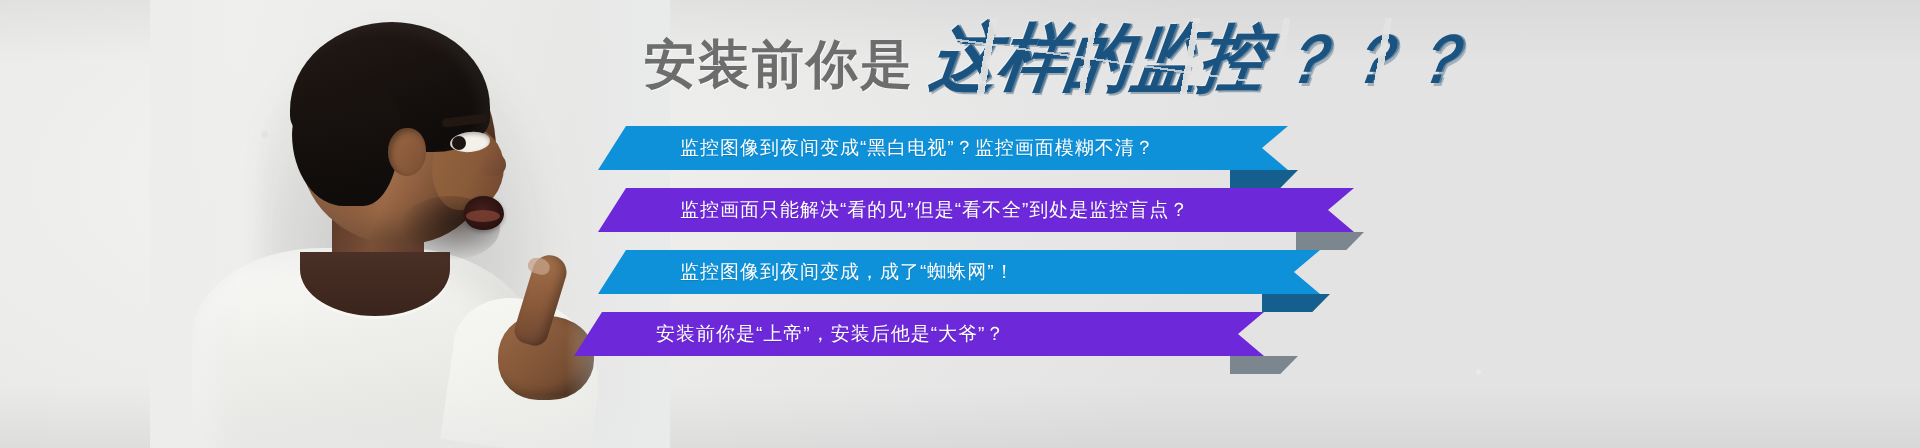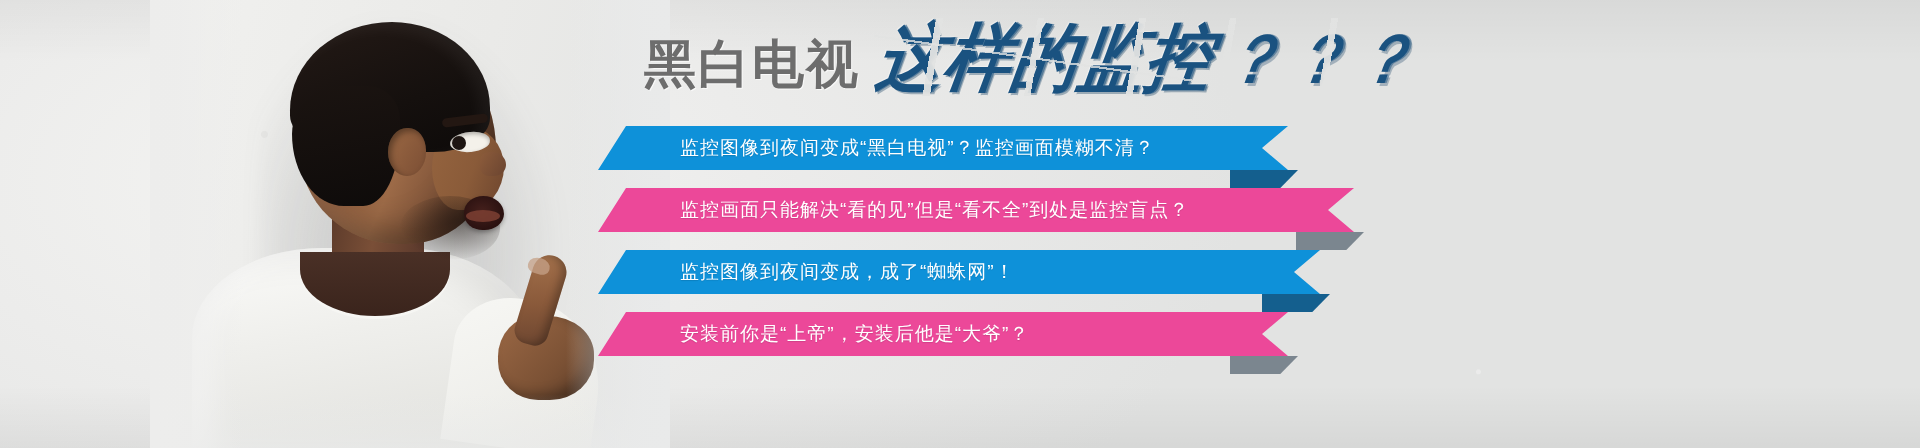--- a/index.html
+++ b/index.html
@@ -207,36 +207,36 @@
   .banner{
     position:absolute;height:44px;display:flex;align-items:center;
     clip-path:polygon(28px 0, 100% 0, calc(100% - 26px) 50%, 100% 100%, 0 100%);
   }
   .banner .btxt{
     margin-left:82px;color:#ffffff;font-size:19px;letter-spacing:1px;
     white-space:nowrap;
     text-shadow:0 1px 1px rgba(0,0,0,.12);
   }
   .banner.blue{background:#0e91d9;}
-  .banner.gray{background:#ec4899;}
+  .banner.gray{background:#6d28d9;}
   
   .fold{
     position:absolute;height:18px;width:68px;
     clip-path:polygon(0 0, 100% 0, 74% 100%, 0 100%);
   }
   .fold.blue{background:#145f8e;}
   .fold.gray{background:#7b868f;}
 
   .b1{left:598px;top:14px;width:690px;}
   .f1{left:1230px;top:58px;}
   .b2{left:598px;top:76px;width:756px;}
   .f2{left:1296px;top:120px;}
   .b3{left:598px;top:138px;width:722px;}
   .f3{left:1262px;top:182px;}
-  .b4{left:598px;top:200px;width:690px;}
+  .b4{left:574px;top:200px;width:690px;}
   .f4{left:1230px;top:244px;}
 </style>
 </head>
 <body>
 
 <div class="stage">
 
   <div class="bg"></div>
   <div class="bg-noise"></div>
   <div class="bg-vign"></div>
@@ -260,21 +260,21 @@
     <div class="ph-mouth"></div>
     <div class="ph-lipt"></div>
     <div class="ph-arm"></div>
     <div class="ph-fist"></div>
     <div class="ph-finger"></div>
     <div class="ph-nail"></div>
     <div class="ph-feather"></div>
   </div>
 
   <div class="headline">
-    <span class="hl-plain">黑白电视</span>
+    <span class="hl-plain">安装前你是</span>
     <span class="hl-accent-wrap">
       <span class="hl-accent">这样的监控</span>
       <span class="hl-q">？？？</span>
       <span class="crack"></span>
     </span>
   </div>
 
   <div class="banners">
 
     <div class="fold blue f1"></div>

